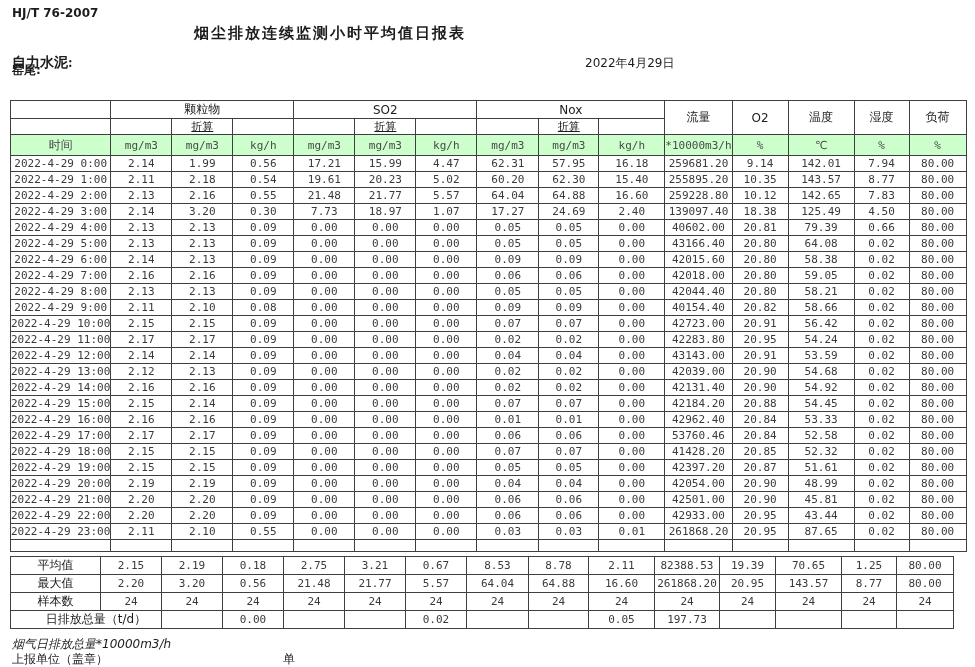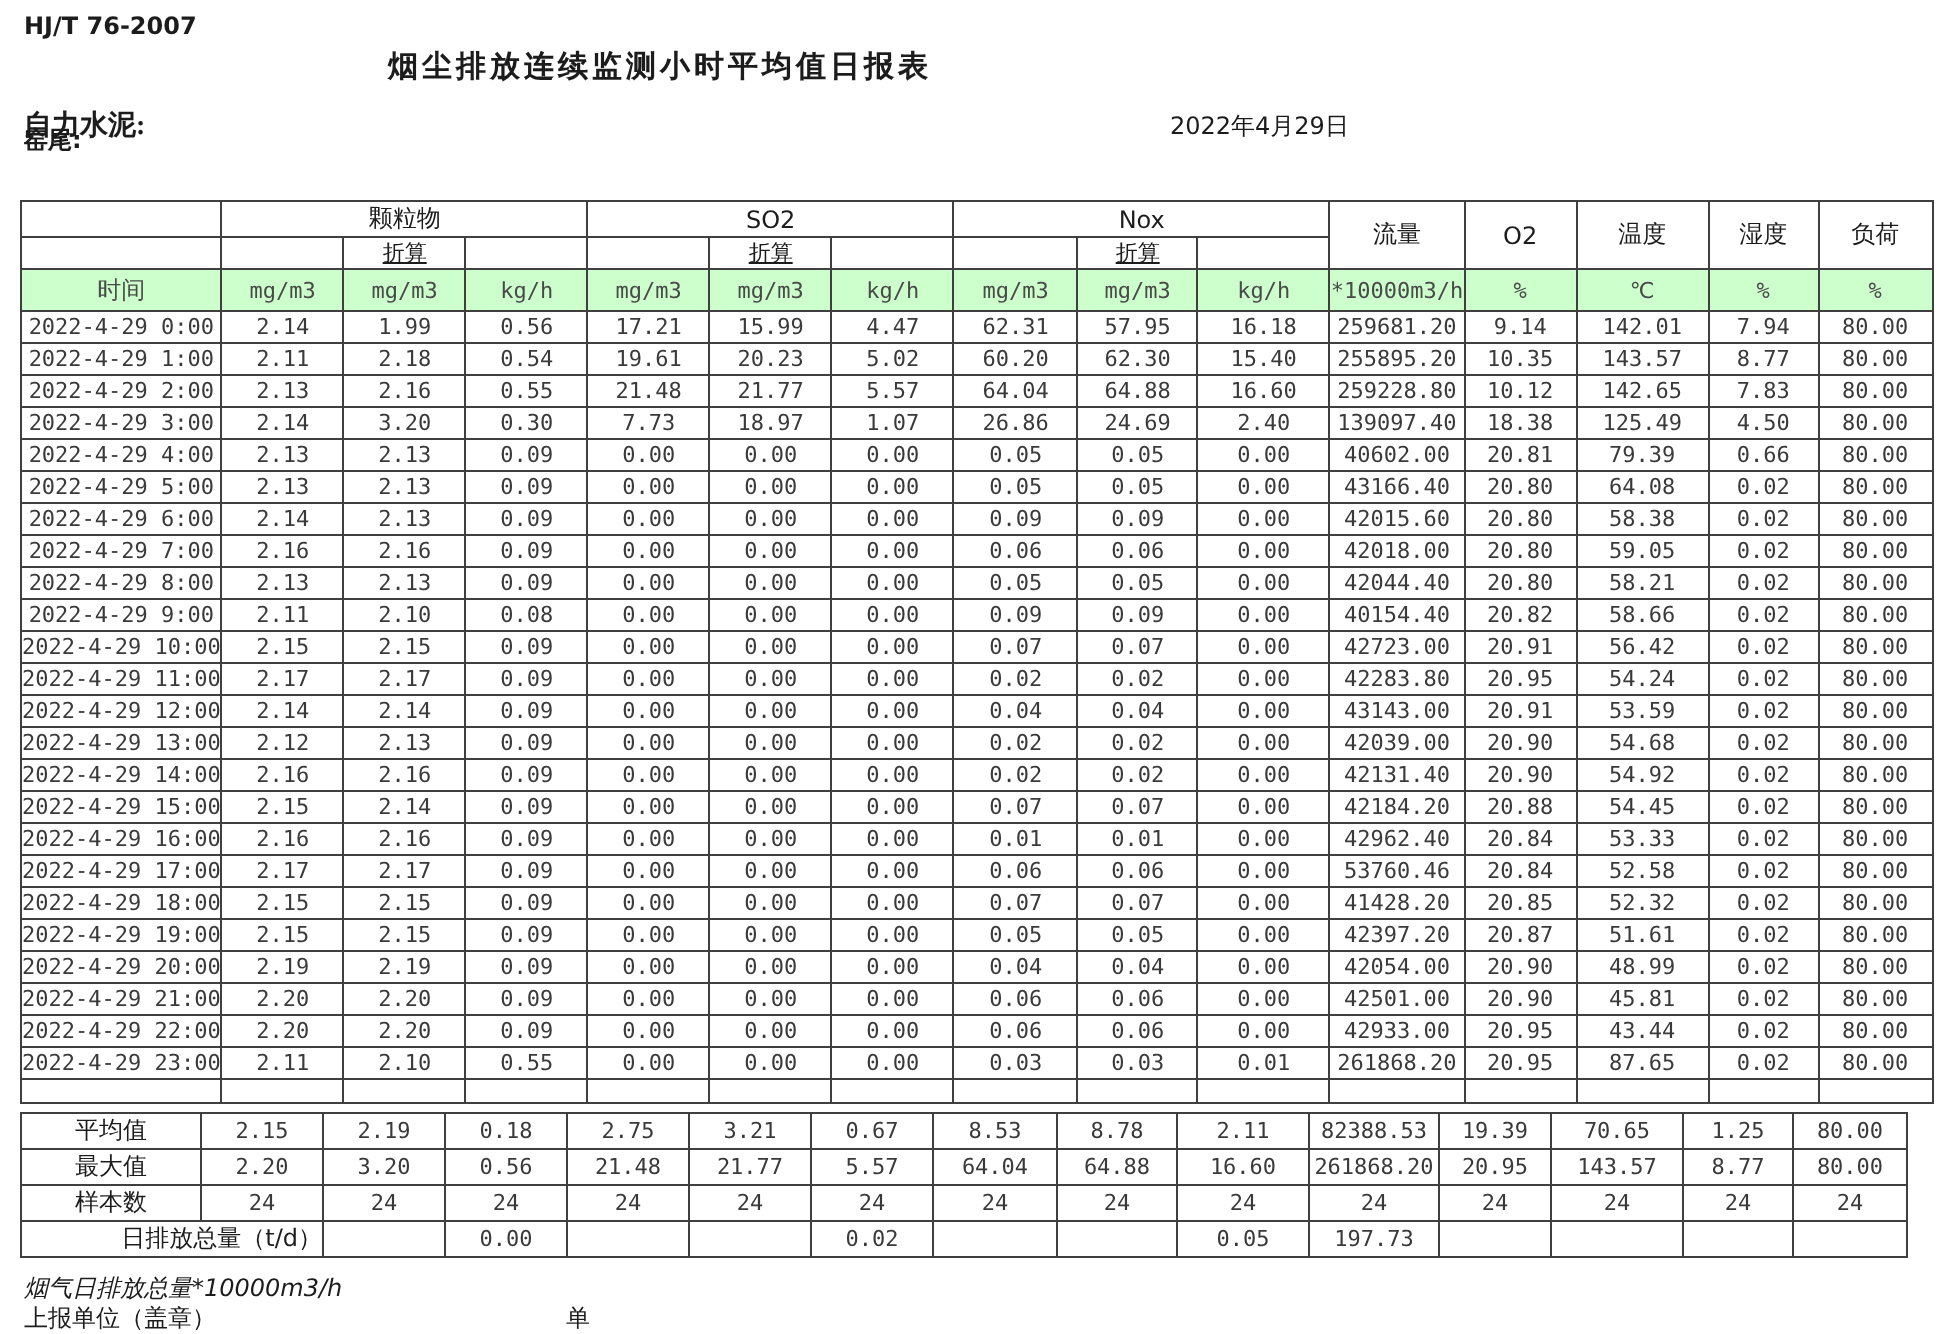--- a/index.html
+++ b/index.html
@@ -28,21 +28,21 @@
   td.cn { font-family:"DejaVu Sans","Liberation Sans",sans-serif; font-size:12px; color:#1c1c1c; }
   tr.grp-row { height:18px; }
   tr.sub-row { height:13px; }
   tr.sub-row td { font-size:11px;text-decoration:underline; }
   tr.unit-row { height:21px; }
   tr.unit-row td { background:var(--unit-bg); color:#4a4a4a; }
   tr.data-row { height:16px; }
   tr.spacer-row { height:12px; }
   tr.sum-row { height:17px;padding-left:23px; }
   tr.daily-row { height:14px; }
-  td.left-label { text-align:right; padding-left:20px; }
+  td.left-label { text-align:center; padding-left:20px; }
   .footnote { position:absolute; left:12px; top:636px; font-size:12px;font-style:italic; }
   .footer-row { position:absolute; left:12px; top:651px; font-size:12px; }
   .footer-row .unit-word { position:absolute; left:271px; top:0; }
 </style>
 </head>
 <body>
 
 <div class="doc-code">HJ/T 76-2007</div>
 <div class="title">烟尘排放连续监测小时平均值日报表</div>
 <div class="company">自力水泥:</div>
@@ -162,21 +162,21 @@
         <td>80.00</td>
       </tr>
       <tr class="data-row">
         <td>2022-4-29 3:00</td>
         <td>2.14</td>
         <td>3.20</td>
         <td>0.30</td>
         <td>7.73</td>
         <td>18.97</td>
         <td>1.07</td>
-        <td>26.86</td>
+        <td>17.27</td>
         <td>24.69</td>
         <td>2.40</td>
         <td>139097.40</td>
         <td>18.38</td>
         <td>125.49</td>
         <td>4.50</td>
         <td>80.00</td>
       </tr>
       <tr class="data-row">
         <td>2022-4-29 4:00</td>

